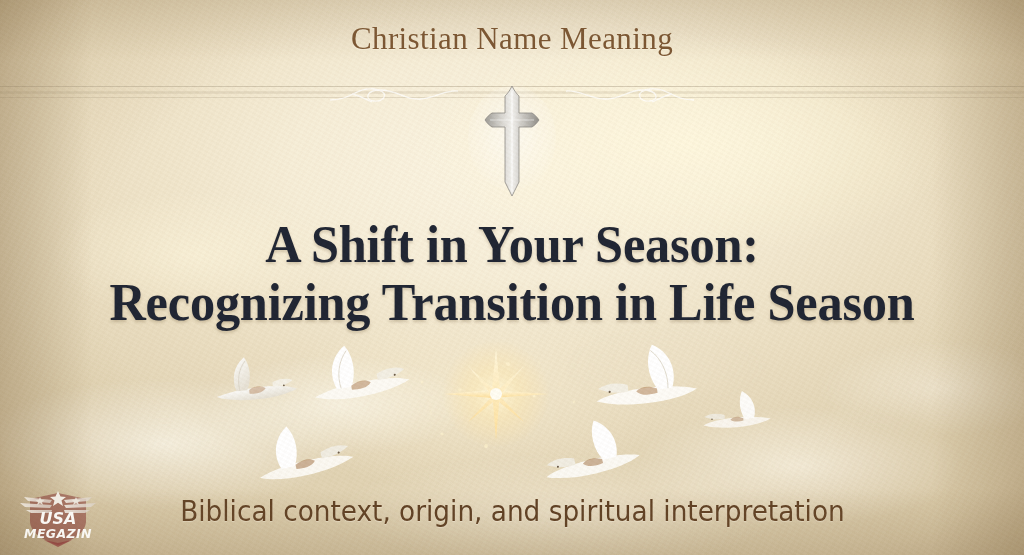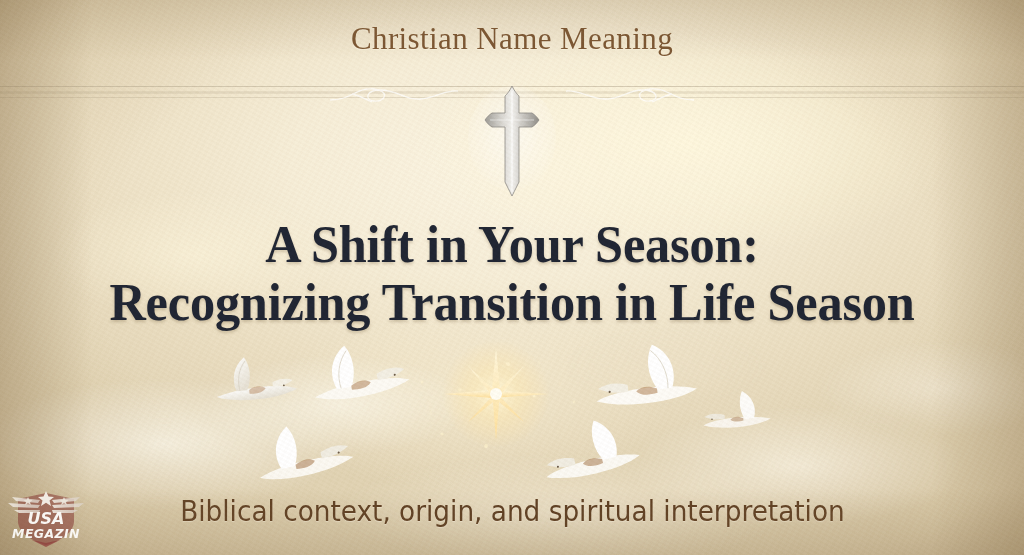--- a/index.html
+++ b/index.html
@@ -117,21 +117,21 @@
   .sparkles { position: absolute; left: 408px; top: 330px; width: 190px; height: 140px; }
   .sparkles svg { display:block; width:100%; height:100%; }
 
   
   .dove { position: absolute; }
   .dove svg { display:block; width:100%; height:100%; }
 
   
   .logo {
     position: absolute;
-    left: 2px; bottom: 6px;
+    left: 14px; bottom: 6px;
     width: 88px; height: 62px;
     opacity: .95;
   }
   .logo svg { display:block; width:100%; height:100%; }
 </style>
 </head>
 <body>
 
 <div id="stage">
 

